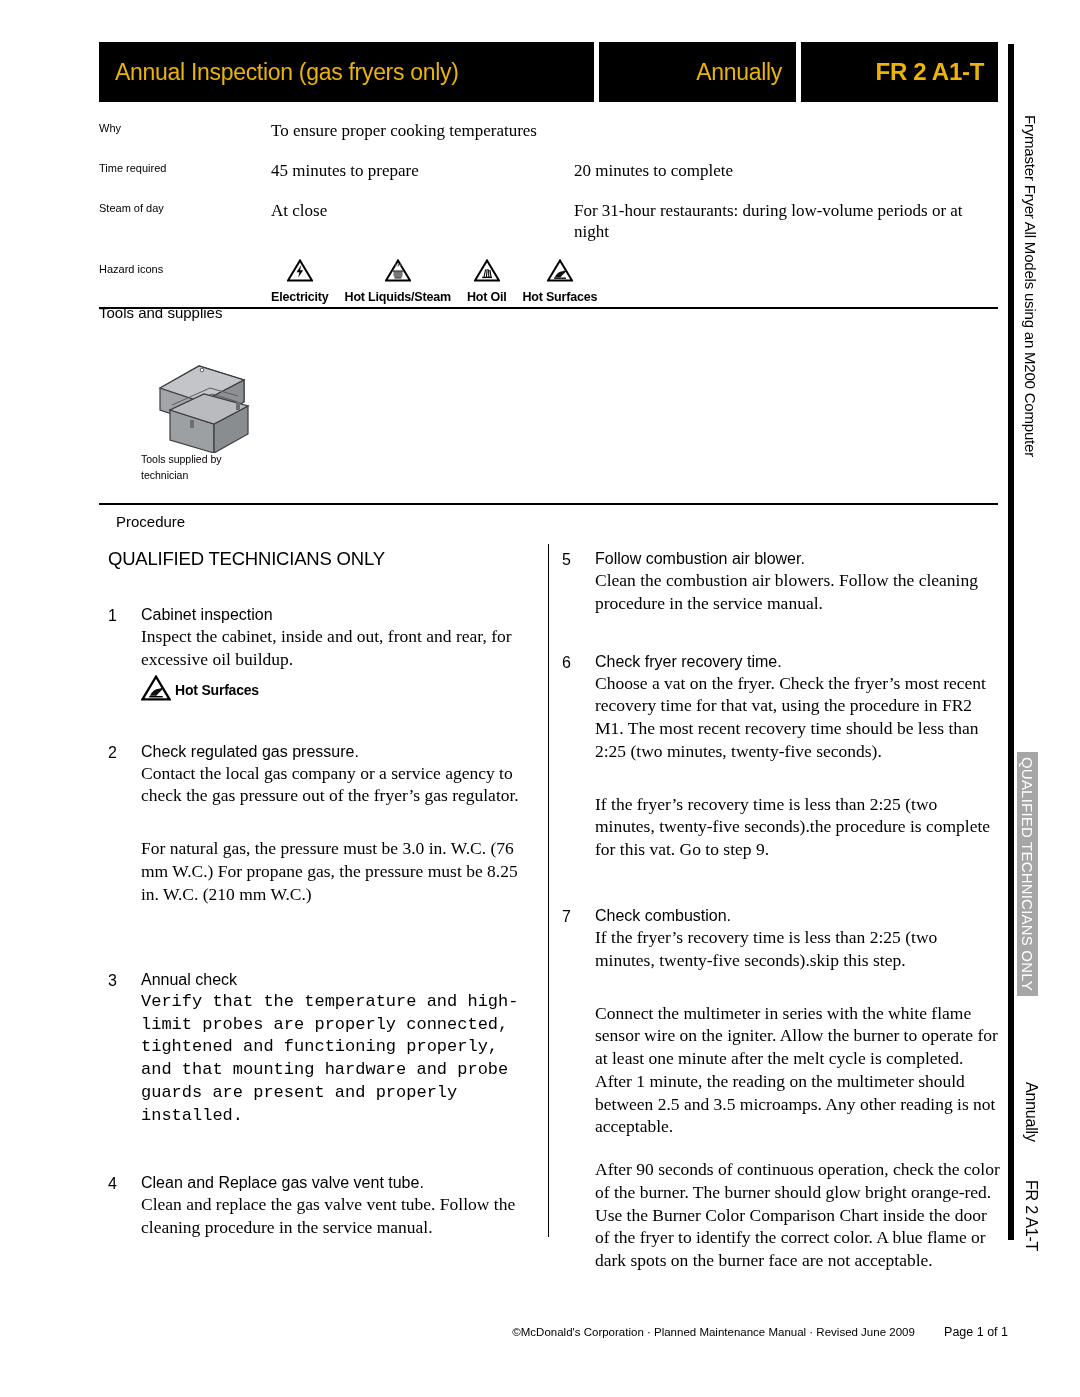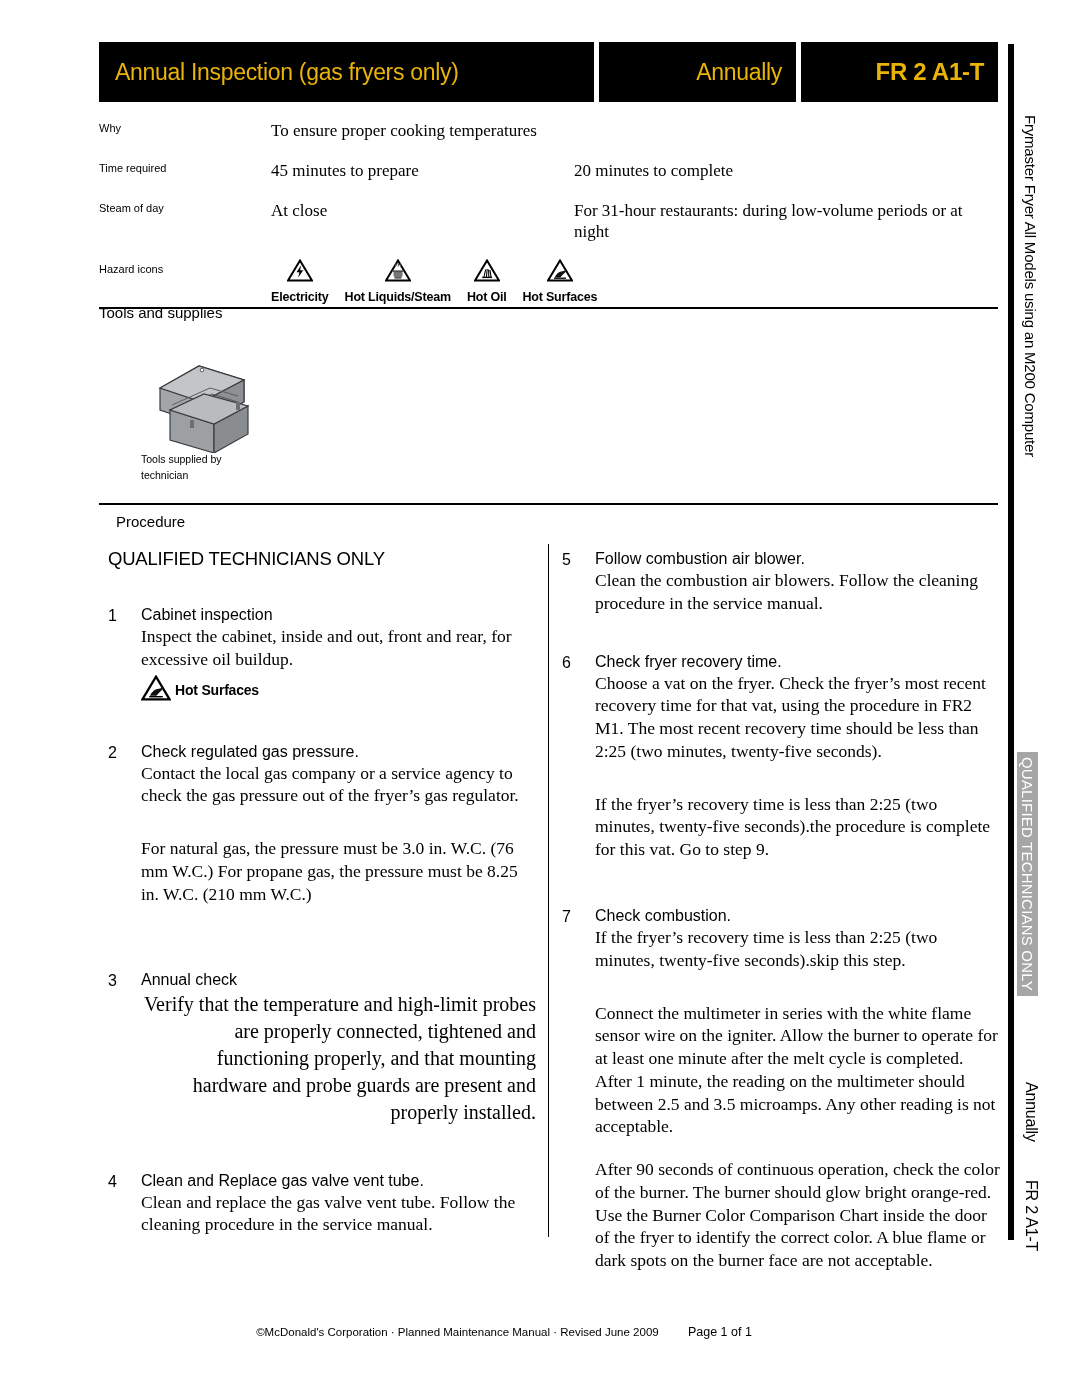--- a/index.html
+++ b/index.html
@@ -210,24 +210,23 @@
     line-height: 1.32;
     padding-top: 1px;
   }
   .step-body { flex: 1 1 auto; }
   .step-title {
     font-family: "Liberation Sans", sans-serif;
     font-size: 16px;
     line-height: 1.32;
   }
   .para-sans {
-    font-family: Liberation Serif, serif;
-    font-size: 20px;
+    font-family: Liberation Mono, monospace;
+    font-size: 17px;
     line-height: 1.35;
-    text-align: right;
   }
   .para-serif {
     font-family: "Liberation Serif", serif;
     font-size: 17.5px;
     line-height: 1.30;
   }
   .indent { margin-left: 33px; }
   .gap-20 { height: 20px; }
   .gap-26 { height: 26px; }
   .gap-34 { height: 34px; }
@@ -238,21 +237,21 @@
     align-items: center;
     gap: 4px;
     margin: 4px 0 0 0;
   }
 
   
   .footer {
     position: absolute;
     left: 0; top: 1325px;
     width: 1008px;
-    text-align: center;
+    text-align: right;
     font-size: 11.5px;
     font-family: "Liberation Sans", sans-serif;
   }
   .footer-inner { display: inline-block; }
   .footer-page { margin-left: 26px; font-size: 12.5px; }
 </style>
 </head>
 <body>
 
 <div class="page">

